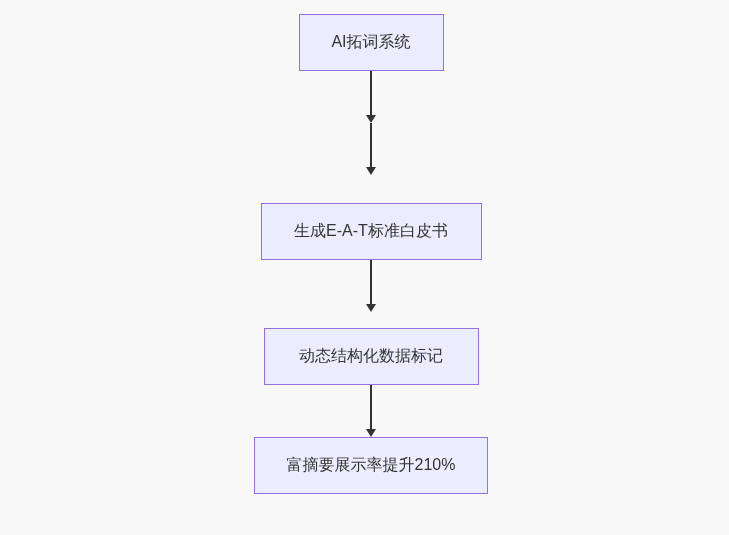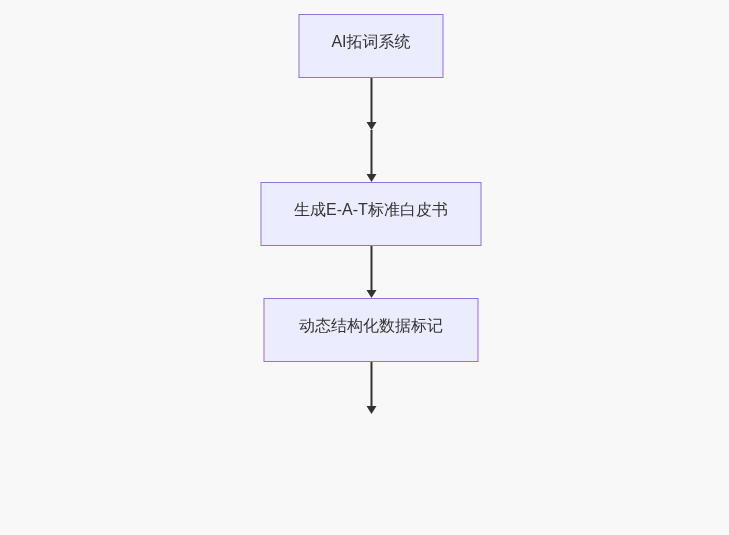--- a/index.html
+++ b/index.html
@@ -22,34 +22,34 @@
     position: absolute;
     left: 371px;
     top: 14px;
     transform: translateX(-50%);
     display: flex;
     flex-direction: column;
     align-items: center;
   }
   .node {
     box-sizing: border-box;
-    height: 64px;
+    height: 57px;
     background: var(--node-fill, #ECECFF);
     border: 1.5px solid var(--node-border, #9370DB);
     color: var(--node-text, #333333);
     font-size: 16px;
     line-height: 54px;
     text-align: center;
     white-space: nowrap;
     padding: 0 10px;
   }
   .node-1 { min-width: 145px; }
   .node-2 { min-width: 193px; }
-  .node-3 { min-width: 221px; }
-  .node-4 { min-width: 215px; }
+  .node-3 { min-width: 221px; margin-top: 28px; }
+  .node-4 { min-width: 215px; margin-top: 16px; }
   .node-5 { min-width: 234px; }
   .connector {
     height: 52px;
     display: flex;
     flex-direction: column;
     align-items: center;
   }
   .connector .line {
     flex: 1 1 auto;
     width: 2px;
@@ -89,15 +89,16 @@
       <div class="head"></div>
     </div>
 
     <div class="node node-4">动态结构化数据标记</div>
 
     <div class="connector">
       <div class="line"></div>
       <div class="head"></div>
     </div>
 
+    <div class="node node-5">富摘要展示率提升210%</div>
 
   </div>
 </div>
 
 </body></html>

